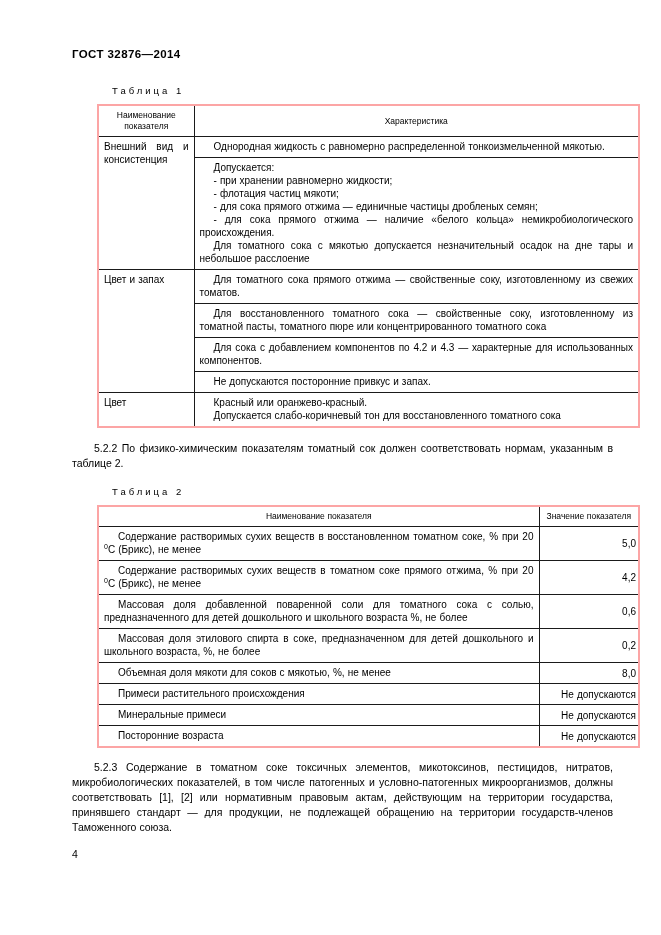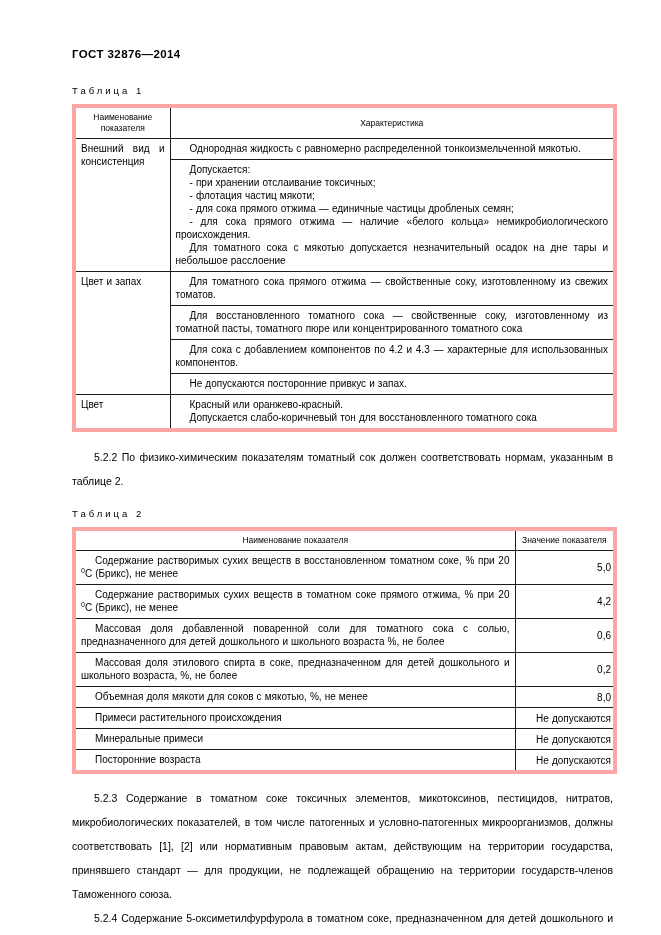--- a/index.html
+++ b/index.html
@@ -12,26 +12,27 @@
     font-family:"Liberation Sans",sans-serif;
     color:#000000;
     overflow:hidden;
   }
   .content{width:541px;}
   .doc-header{
     font-size:11.5px;font-weight:700;letter-spacing:.4px;
   }
   .tbl-label{
     font-size:9.5px;letter-spacing:3px;
-    margin-top:25px;margin-bottom:8px;
+    margin-top:25px;margin-bottom:8px;margin-left:40px;
   }
   table{
     border-collapse:collapse;
     width:541px;table-layout:fixed;
-    border:4px solid #fca5a5;
+    border:2px solid #fca5a5;
+    margin-left:25px;
   }
   td{
     border:1px solid #1a1a1a;
     font-size:10px;line-height:13px;
     padding:3px 5px 4px 5px;
     vertical-align:top;
     text-align:justify;
     word-spacing:.3px;
   }
   td.hdr{
@@ -40,21 +41,21 @@
     padding:4px 3px;
   }
   .p{text-indent:14px;}
   .t1 td.c1{text-align:justify;}
   .t2 td.v{
     text-align:right;vertical-align:middle;
     padding:3px 2px;
   }
   sup{font-size:7px;line-height:0;}
   .body-para{
-    font-size:10.5px;line-height:24px;
+    font-size:10.5px;line-height:15px;
     text-align:justify;text-indent:22px;
     width:541px;
   }
   .para-522{margin-top:13px;}
   .label-2{margin-top:15px;}
   .para-523{margin-top:12px;}
   .para-524{margin-top:0;}
   .page-number{
     font-size:10.5px;margin-top:13px;
   }
@@ -81,21 +82,21 @@
         </tr>
         <tr>
           <td class="c1" rowspan="2">Внешний вид и консистенция</td>
           <td class="c2">
               <div class="p">Однородная жидкость с равномерно распределенной тонкоизмельченной мякотью.</div>
             </td>
         </tr>
         <tr>
           <td class="c2">
               <div class="p">Допускается:</div>
-              <div class="p">- при хранении отслаивание токсичных;</div>
+              <div class="p">- при хранении равномерно жидкости;</div>
               <div class="p">- флотация частиц мякоти;</div>
               <div class="p">- для сока прямого отжима — единичные частицы дробленых семян;</div>
               <div class="p">- для сока прямого отжима — наличие «белого кольца» немикробиологического происхождения.</div>
               <div class="p">Для томатного сока с мякотью допускается незначительный осадок на дне тары и небольшое расслоение</div>
             </td>
         </tr>
         <tr>
           <td class="c1" rowspan="4">Цвет и запах</td>
           <td class="c2">
               <div class="p">Для томатного сока прямого отжима — свойственные соку, изготовленному из свежих томатов.</div>
@@ -185,18 +186,17 @@
         <tr>
           <td class="n">
               <div class="p">Посторонние возраста</div>
             </td>
           <td class="v">Не допускаются</td>
         </tr>
       </tbody>
     </table>
 
     <div class="body-para para-523">5.2.3 Содержание в томатном соке токсичных элементов, микотоксинов, пестицидов, нитратов, микробиологических показателей, в том числе патогенных и условно-патогенных микроорганизмов, должны соответствовать [1], [2] или нормативным правовым актам, действующим на территории государства, принявшего стандарт — для продукции, не подлежащей обращению на территории государств-членов Таможенного союза.</div>
-    <div class="body-para para-524">5.2.4 Содержание 5-оксиметилфурфурола в томатном соке, предназначенном для детей дошкольного и школьного возраста, — в соответствии с [1].</div>
 
     <div class="page-number">4</div>
 
   </div>
 </div>
 
 </body></html>

